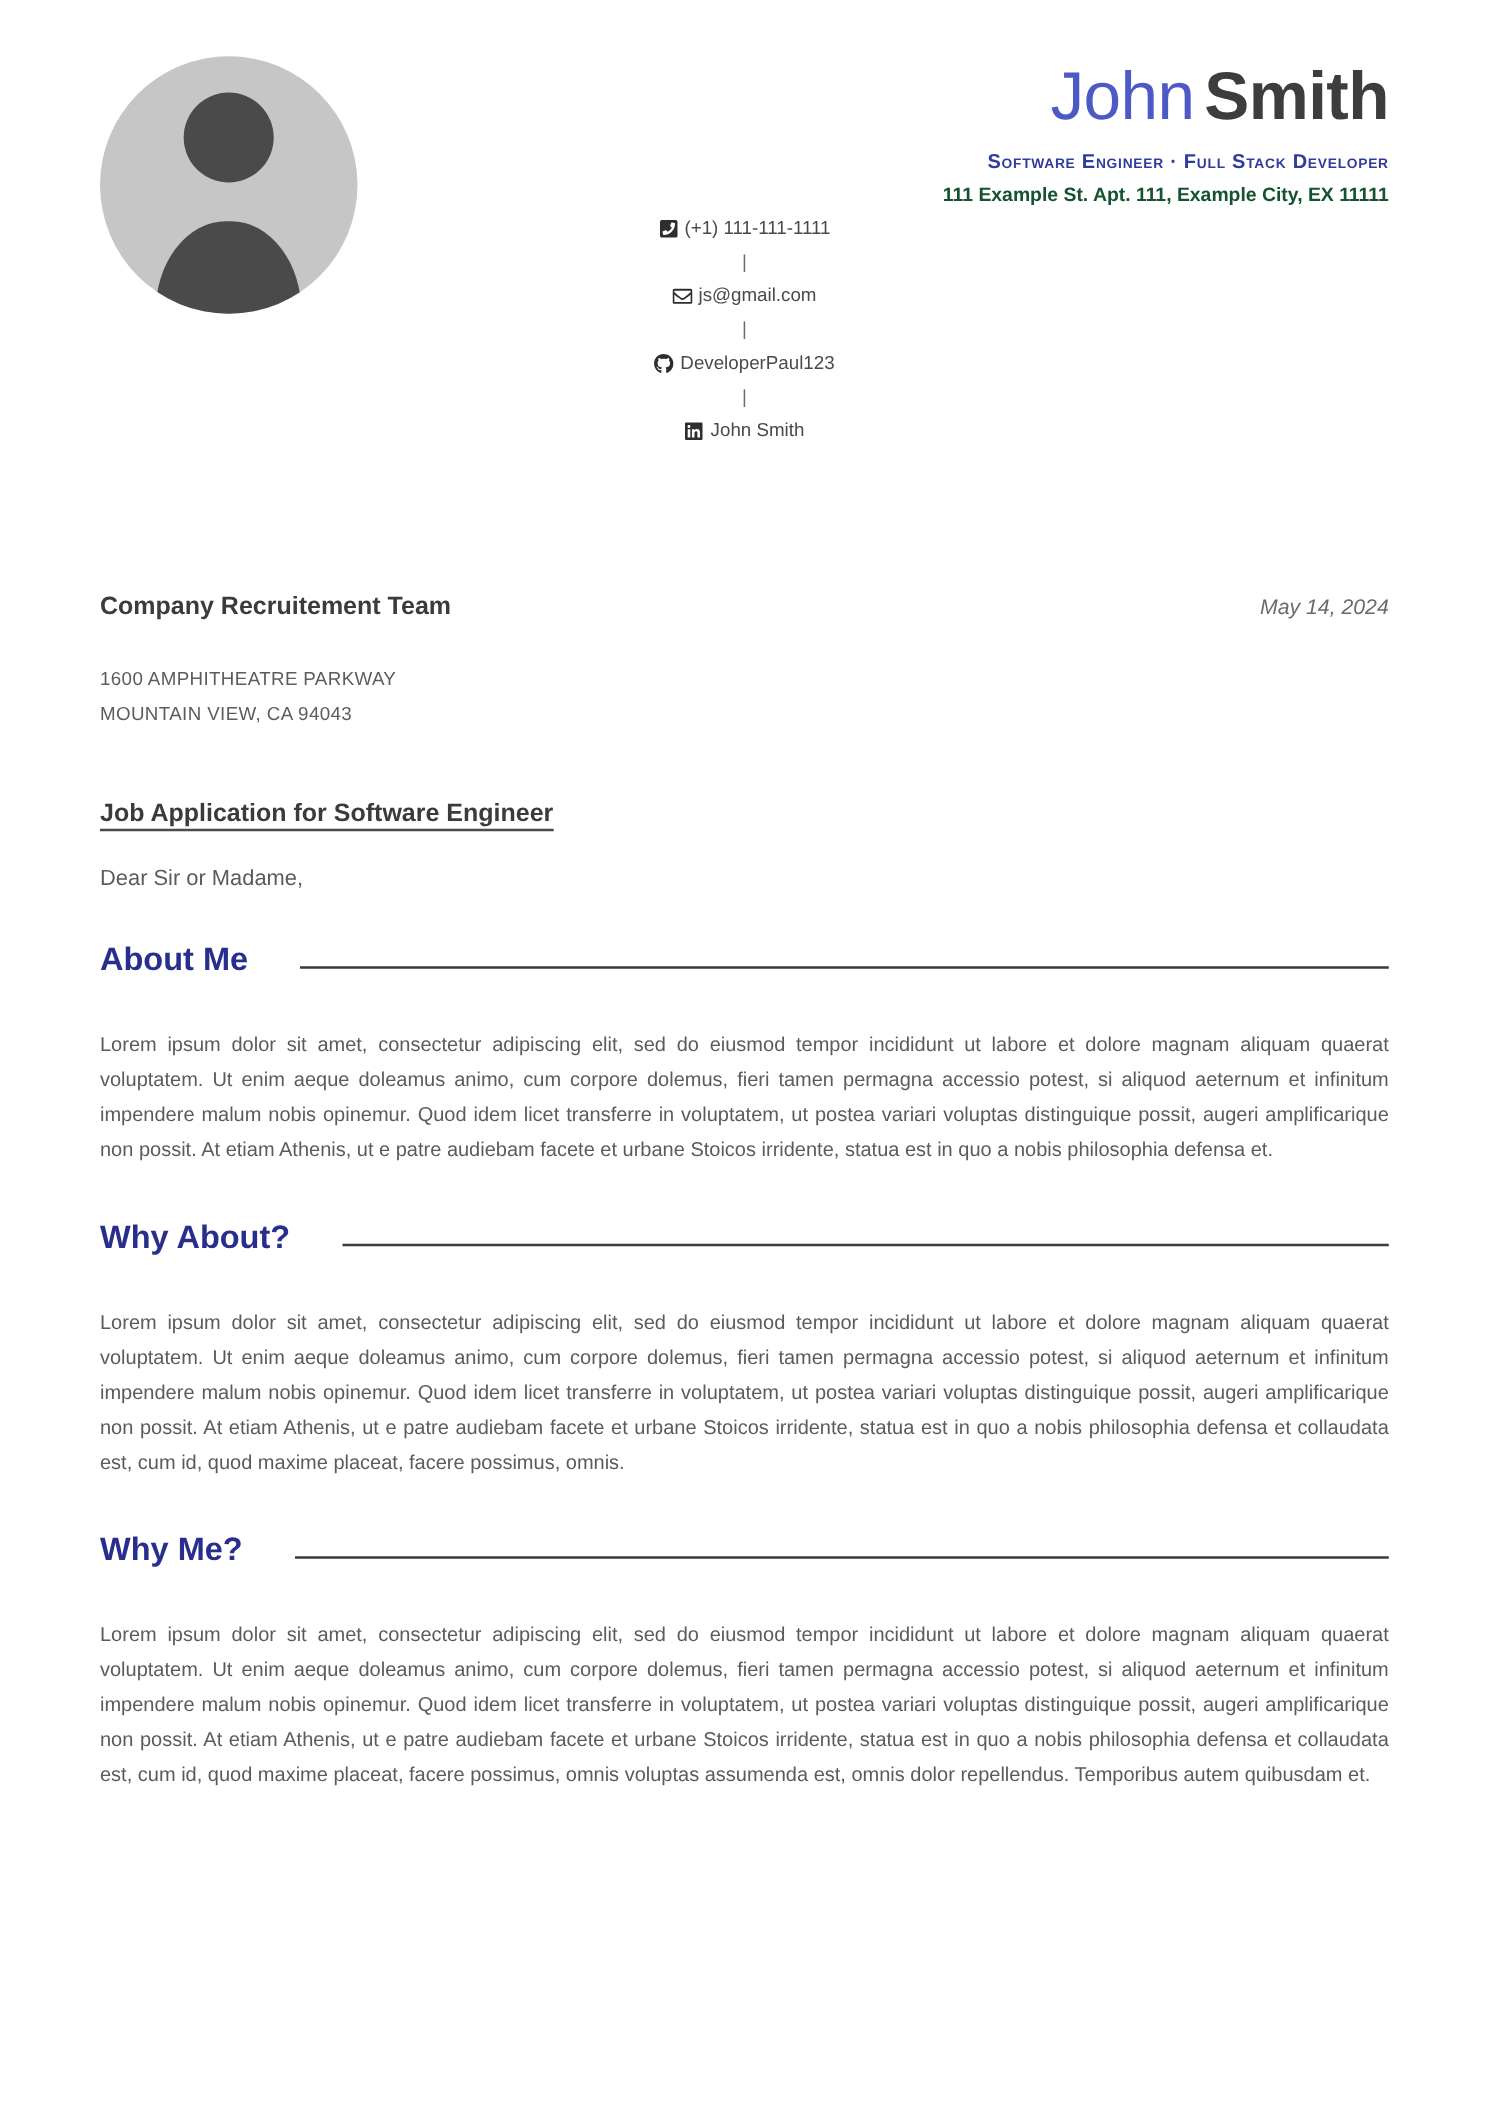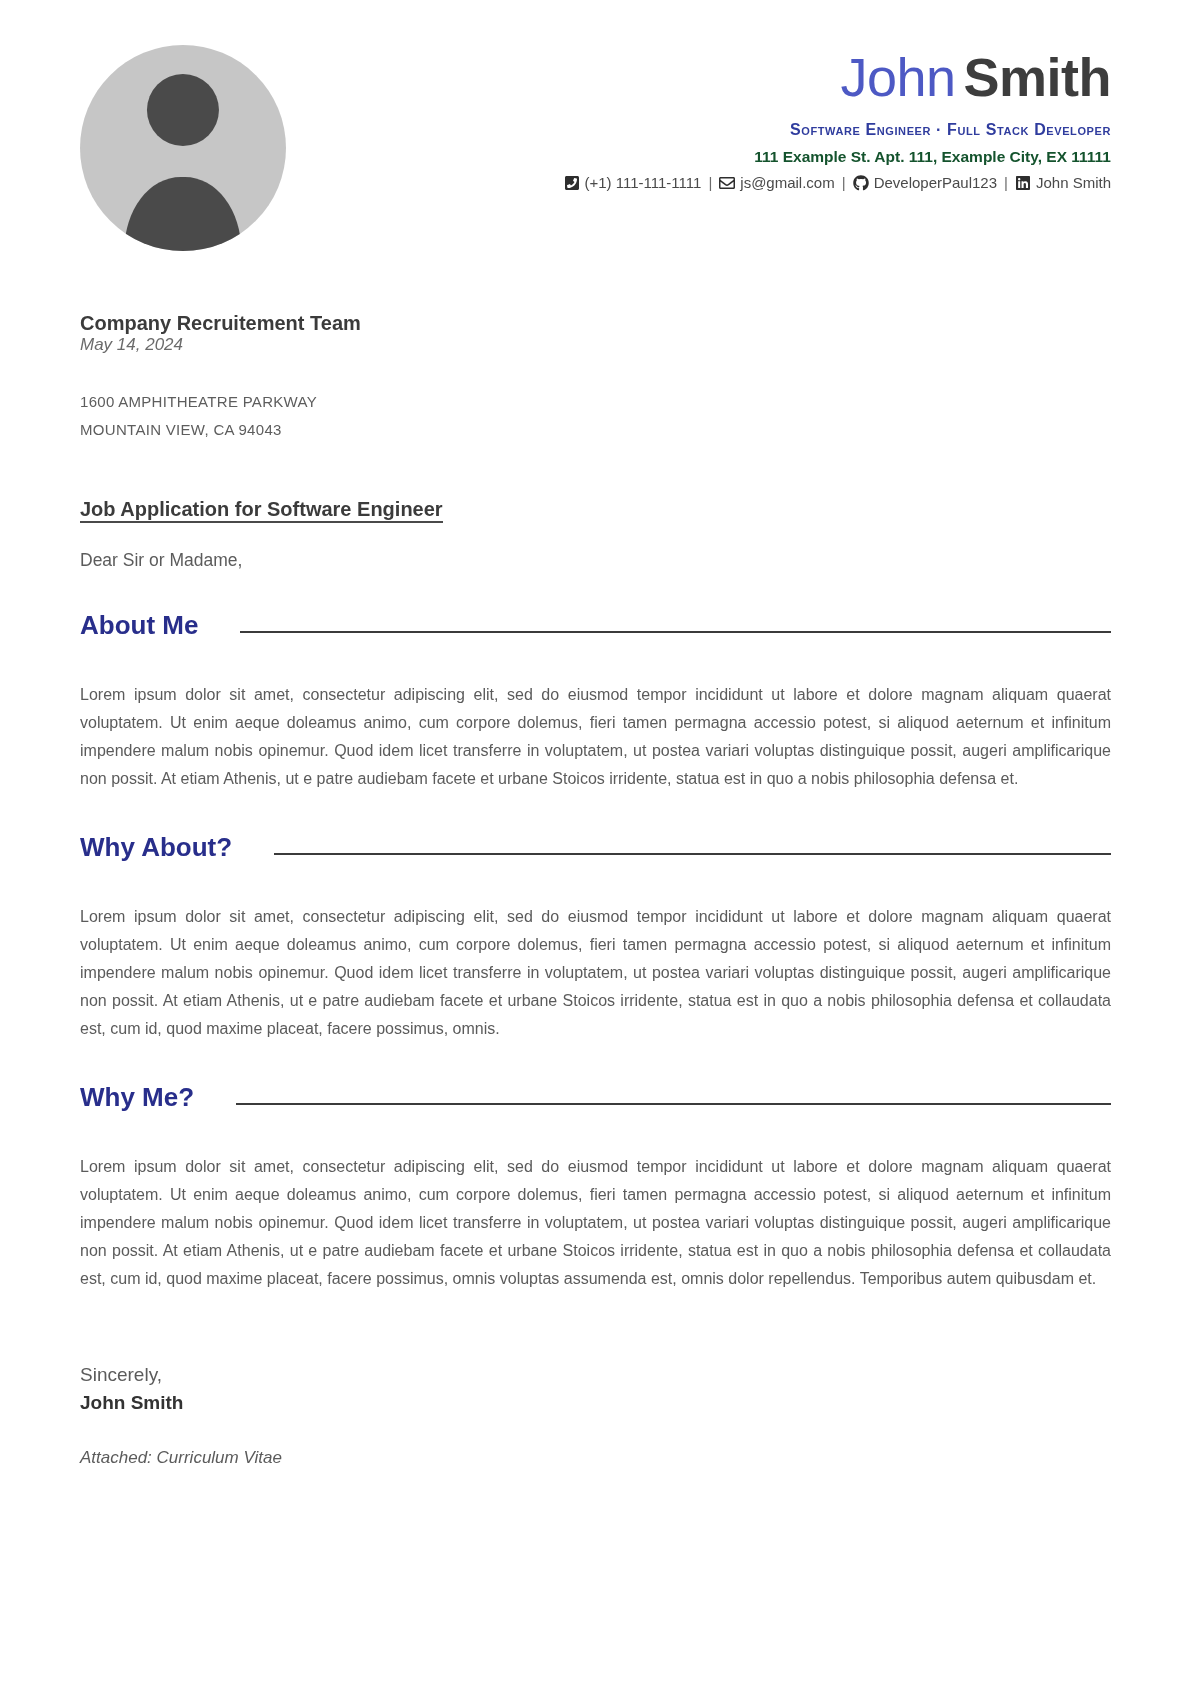--- a/index.html
+++ b/index.html
@@ -33,29 +33,29 @@
   .name { margin:0; font-size:54px; line-height:58px; letter-spacing:-0.5px; }
   .name .first { color:#4d59c4; font-weight:300; }
   .name .last  { color:#3d3d3d; font-weight:700; margin-left:8px; }
   .tagline {
     margin-top:14px; font-size:16px; line-height:20px; font-weight:600;
     color:#2f3c9e; font-variant:small-caps; letter-spacing:0.6px;
   }
   .hdr-address { margin-top:7px; font-size:15.5px; line-height:19px; font-weight:700; color:#14532d; }
   .contact {
     margin-top:7px; font-size:15px; line-height:20px; color:#4a4a4a;
-    display:flex; justify-content:flex-end; align-items:center; gap:7px;
+    display:flex; justify-content:flex-end; align-items:center; gap:7px;flex-direction:column;
   }
   .contact .citem { display:inline-flex; align-items:center; gap:5px; }
   .icon { width:16px; height:16px; fill:#2e2e2e; flex:0 0 auto; }
   .sep { color:#6b6b6b; }
 
   
   .recipient-row {
-    margin-top:118px; display:flex; justify-content:space-between; align-items:baseline;flex-direction:column;
+    margin-top:118px; display:flex; justify-content:space-between; align-items:baseline;
   }
   .recipient-name { font-size:20px; line-height:24px; font-weight:700; color:#3b3b3b; }
   .letter-date { font-size:17px; font-style:italic; color:#6b6b6b; }
   .company-block { margin-top:33px; line-height:28px; color:#5d5d5d; }
   .company-name { font-variant:small-caps; font-size:17px; letter-spacing:0.4px; }
   .addr-line { font-size:15px; letter-spacing:0.3px; }
 
   
   .subject-wrap { margin-top:53px; }
   .subject {

